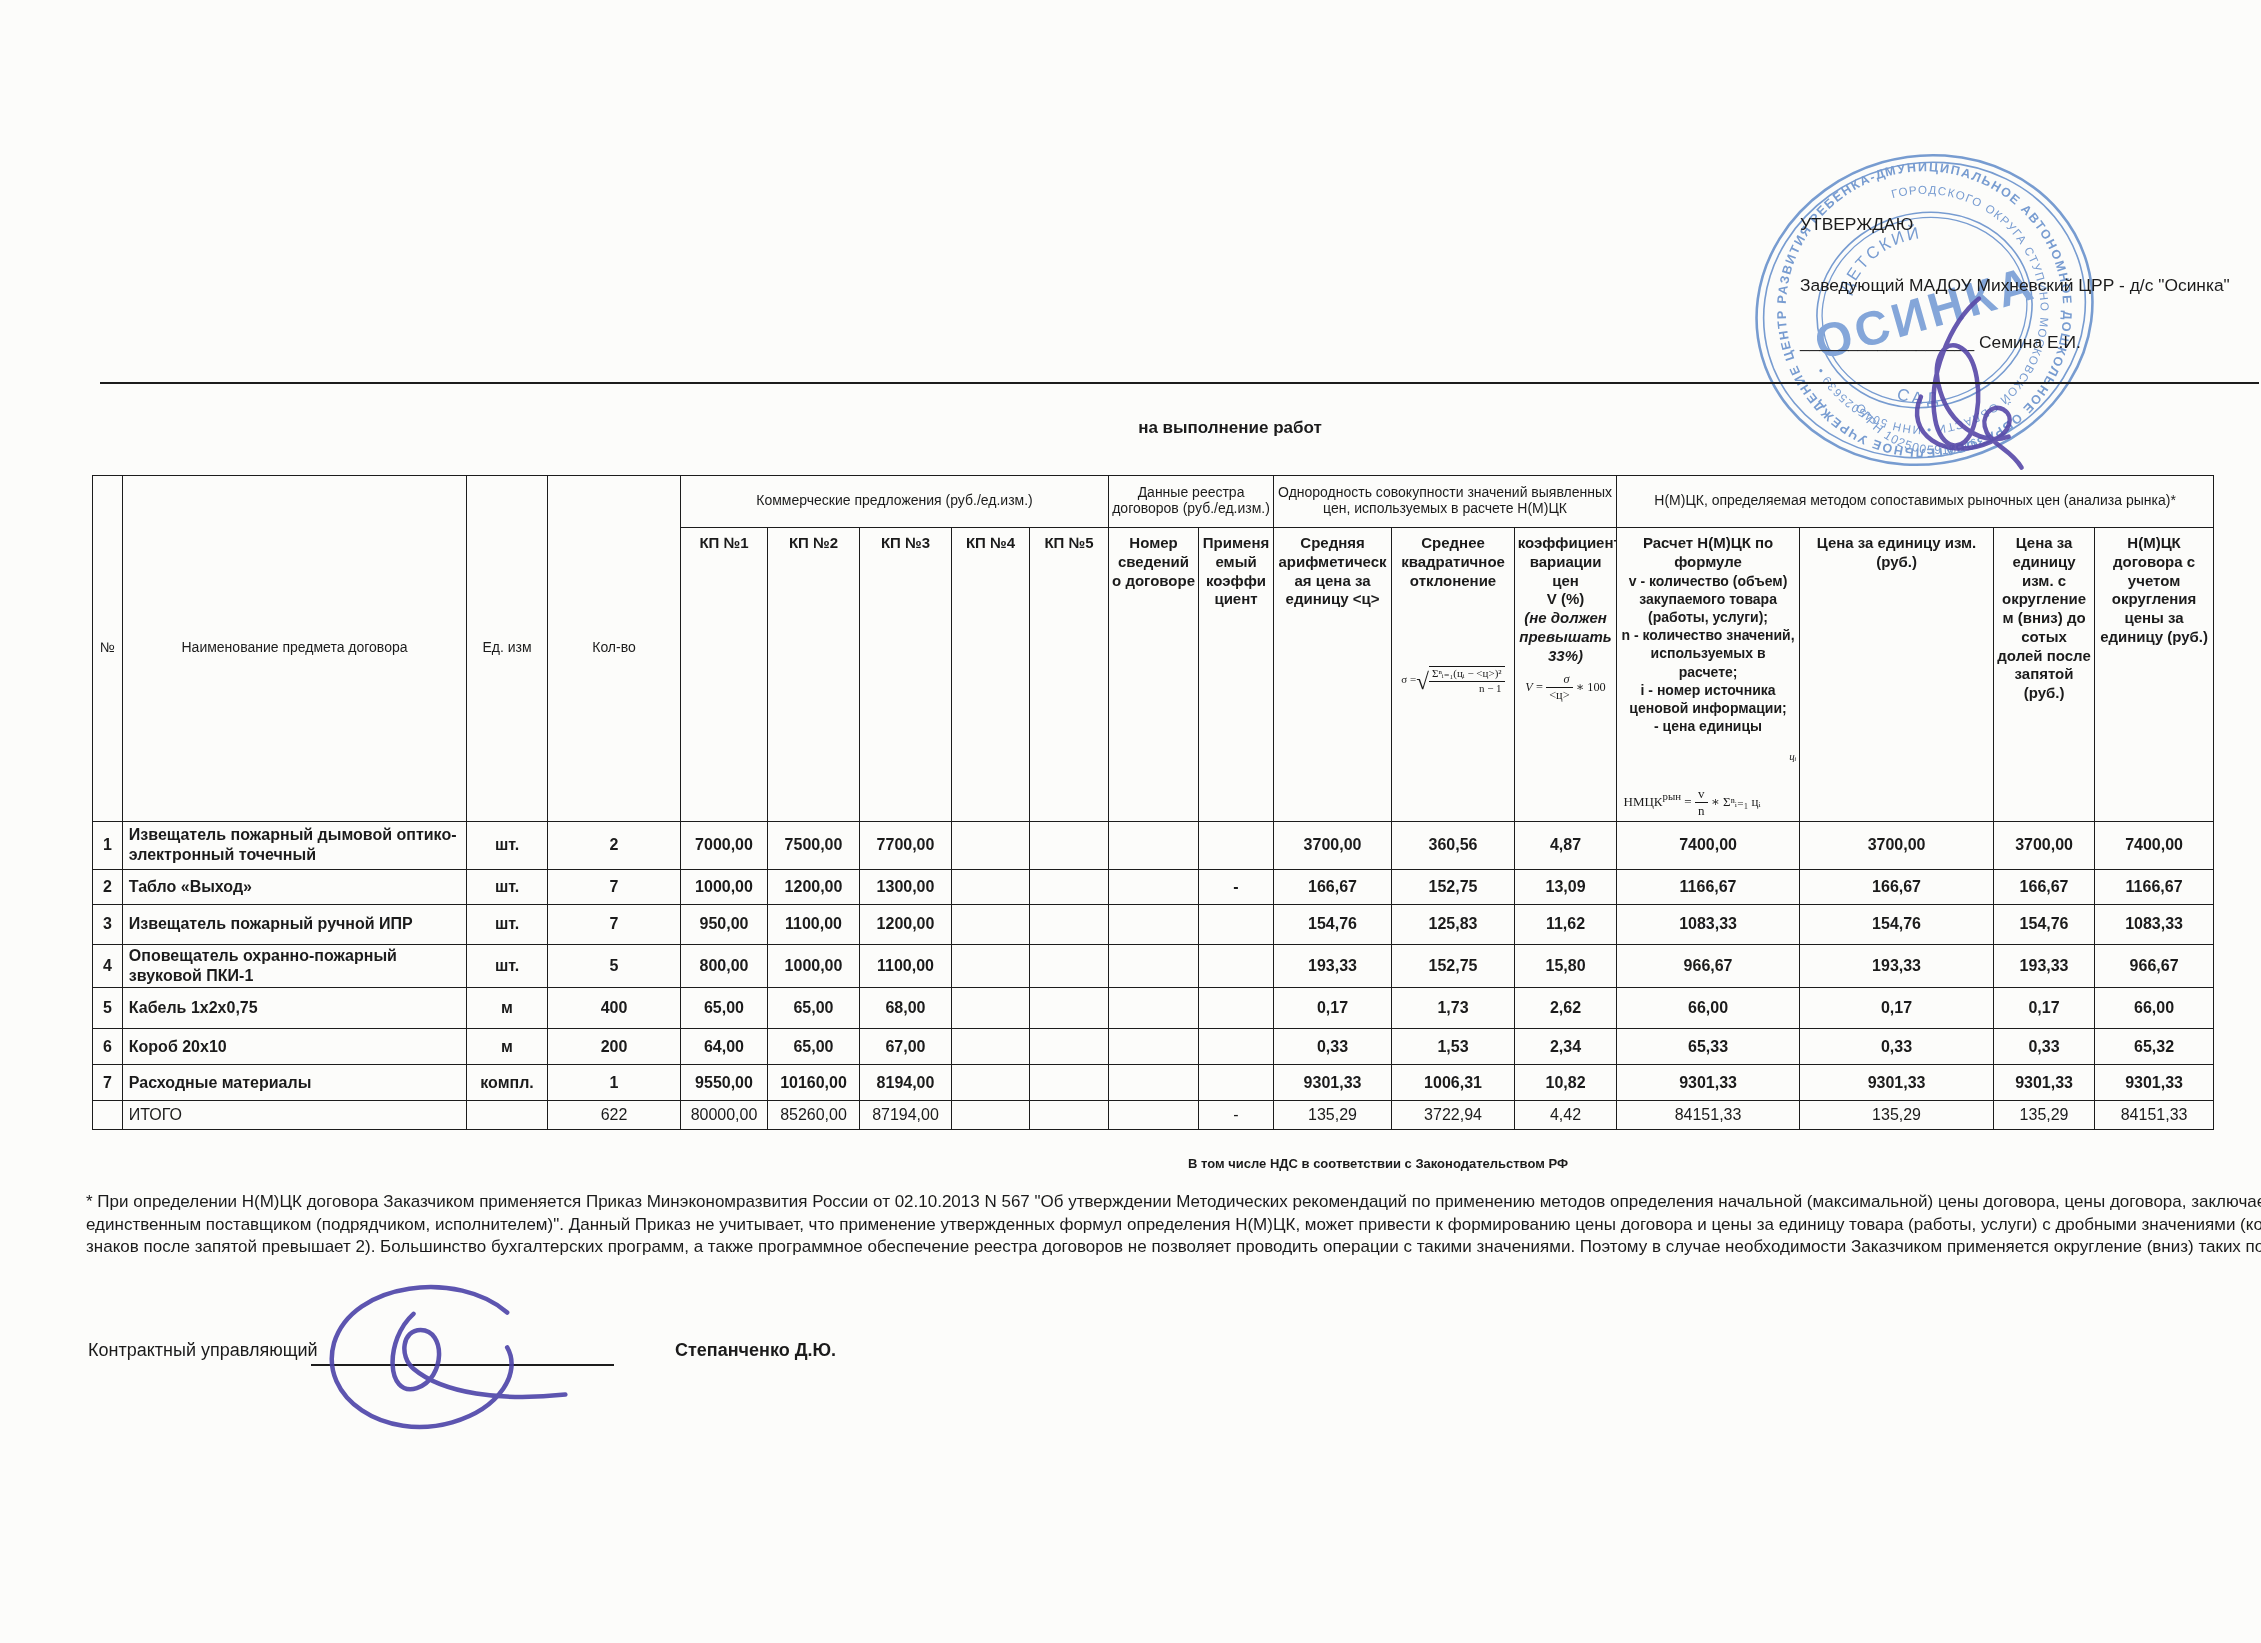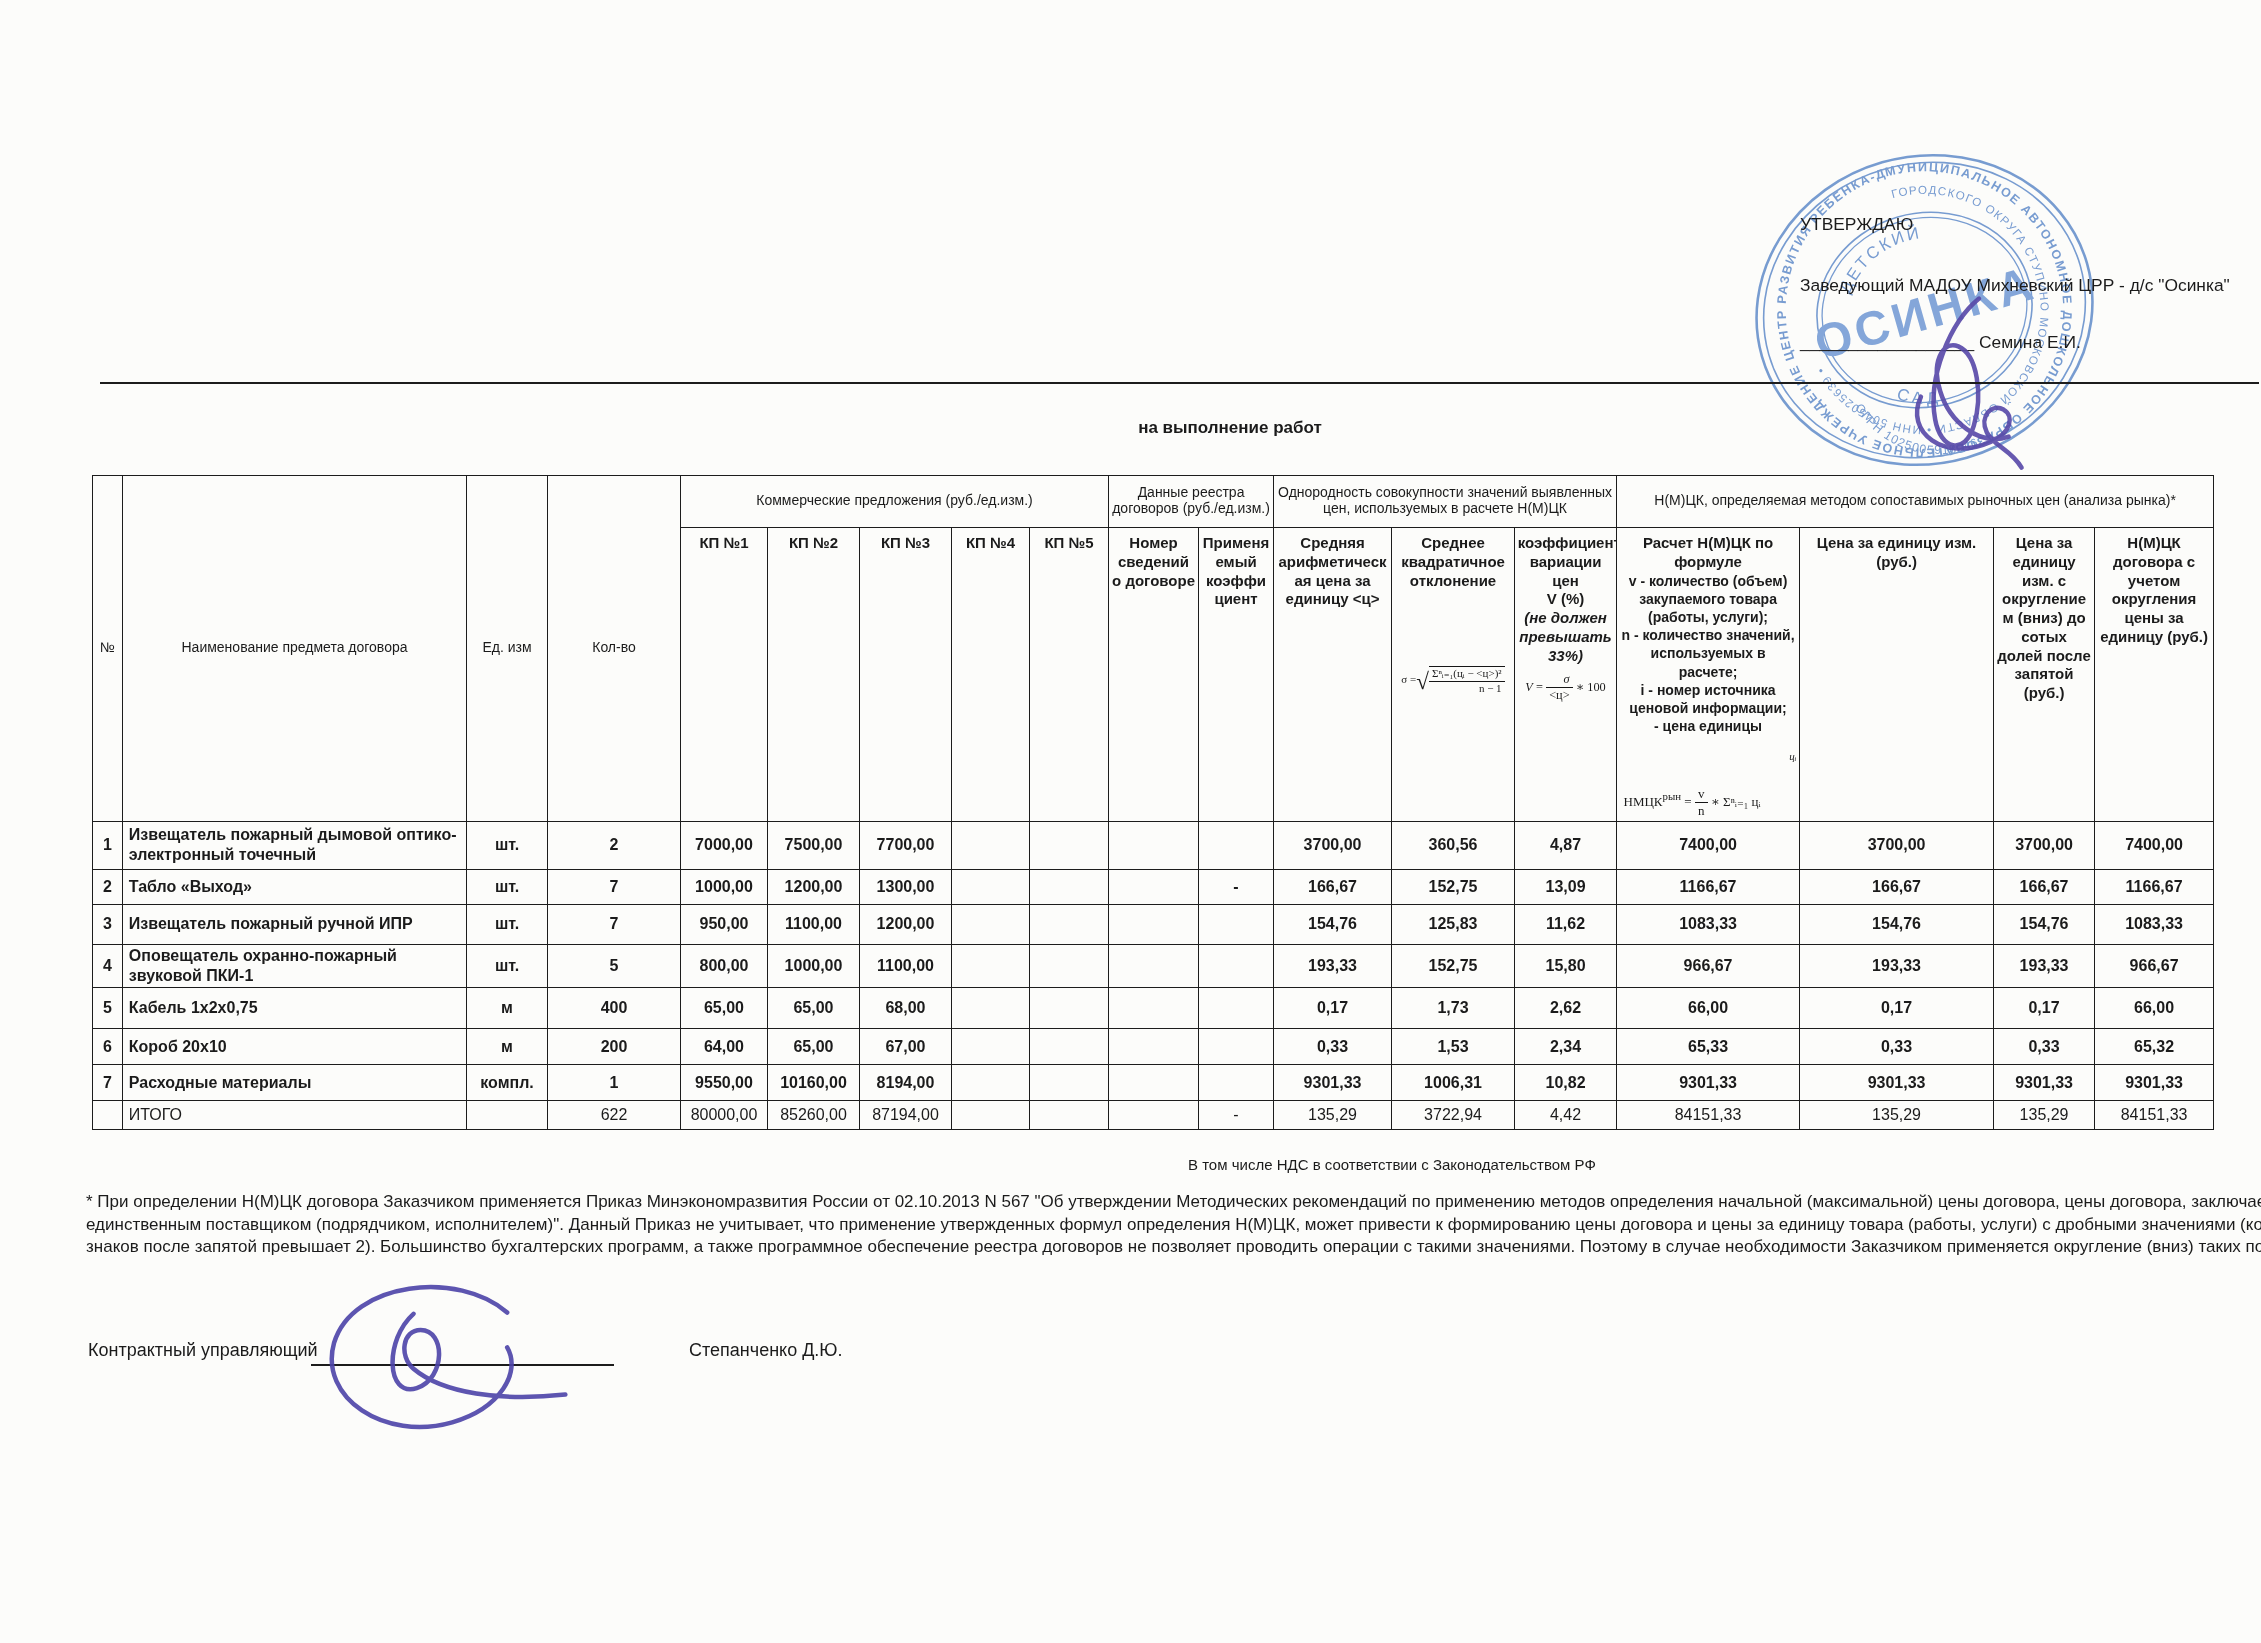--- a/index.html
+++ b/index.html
@@ -38,26 +38,26 @@
   .f-var{margin-top:6.5px;font-size:12.3px;}
   .f-var .op{font-style:italic;}
   .f-nmck{margin-top:22px;font-size:13px;text-align:left;padding-left:3.9px;}
   .qi-line{margin-top:15px;text-align:right;padding-left:9px;font-family:"Liberation Serif","DejaVu Serif",serif;
            font-style:italic;font-weight:normal;font-size:11px;}
   .note-it{font-style:italic;}
   .legend{font-size:14px;line-height:1.3;}
   
   .result{left:806px;top:1118px;font-size:17.4px;font-weight:bold;white-space:nowrap;}
   .result .val{margin-left:27px;}
-  .vat{left:1188px;top:1156px;font-size:15px;font-weight:normal;white-space:nowrap;}
+  .vat{left:1188px;top:1156px;font-size:13px;font-weight:bold;white-space:nowrap;}
   .footnote{left:86px;top:1191px;width:2160px;font-size:17px;line-height:22.6px;}
   .footnote div{white-space:nowrap;}
   .sign-label{left:88px;top:1340px;font-size:18px;}
   .sign-line{left:311px;top:1364px;width:303px;height:1.9px;background:#1c1c1c;}
-  .sign-name{left:689px;top:1340px;font-size:18px;}
+  .sign-name{left:675px;top:1340px;font-size:18px;font-weight:bold;}
   .stamp-wrap{left:1718px;top:129px;width:413px;height:362px;pointer-events:none;}
   .sig1{left:1882px;top:287px;width:194px;height:200px;}
   .sig2{left:294px;top:1275px;width:323px;height:181px;}
 </style>
 </head>
 <body>
 
 <div class="page">
 
   <svg class="abs stamp-wrap" viewBox="0 0 640 560" aria-hidden="true">

